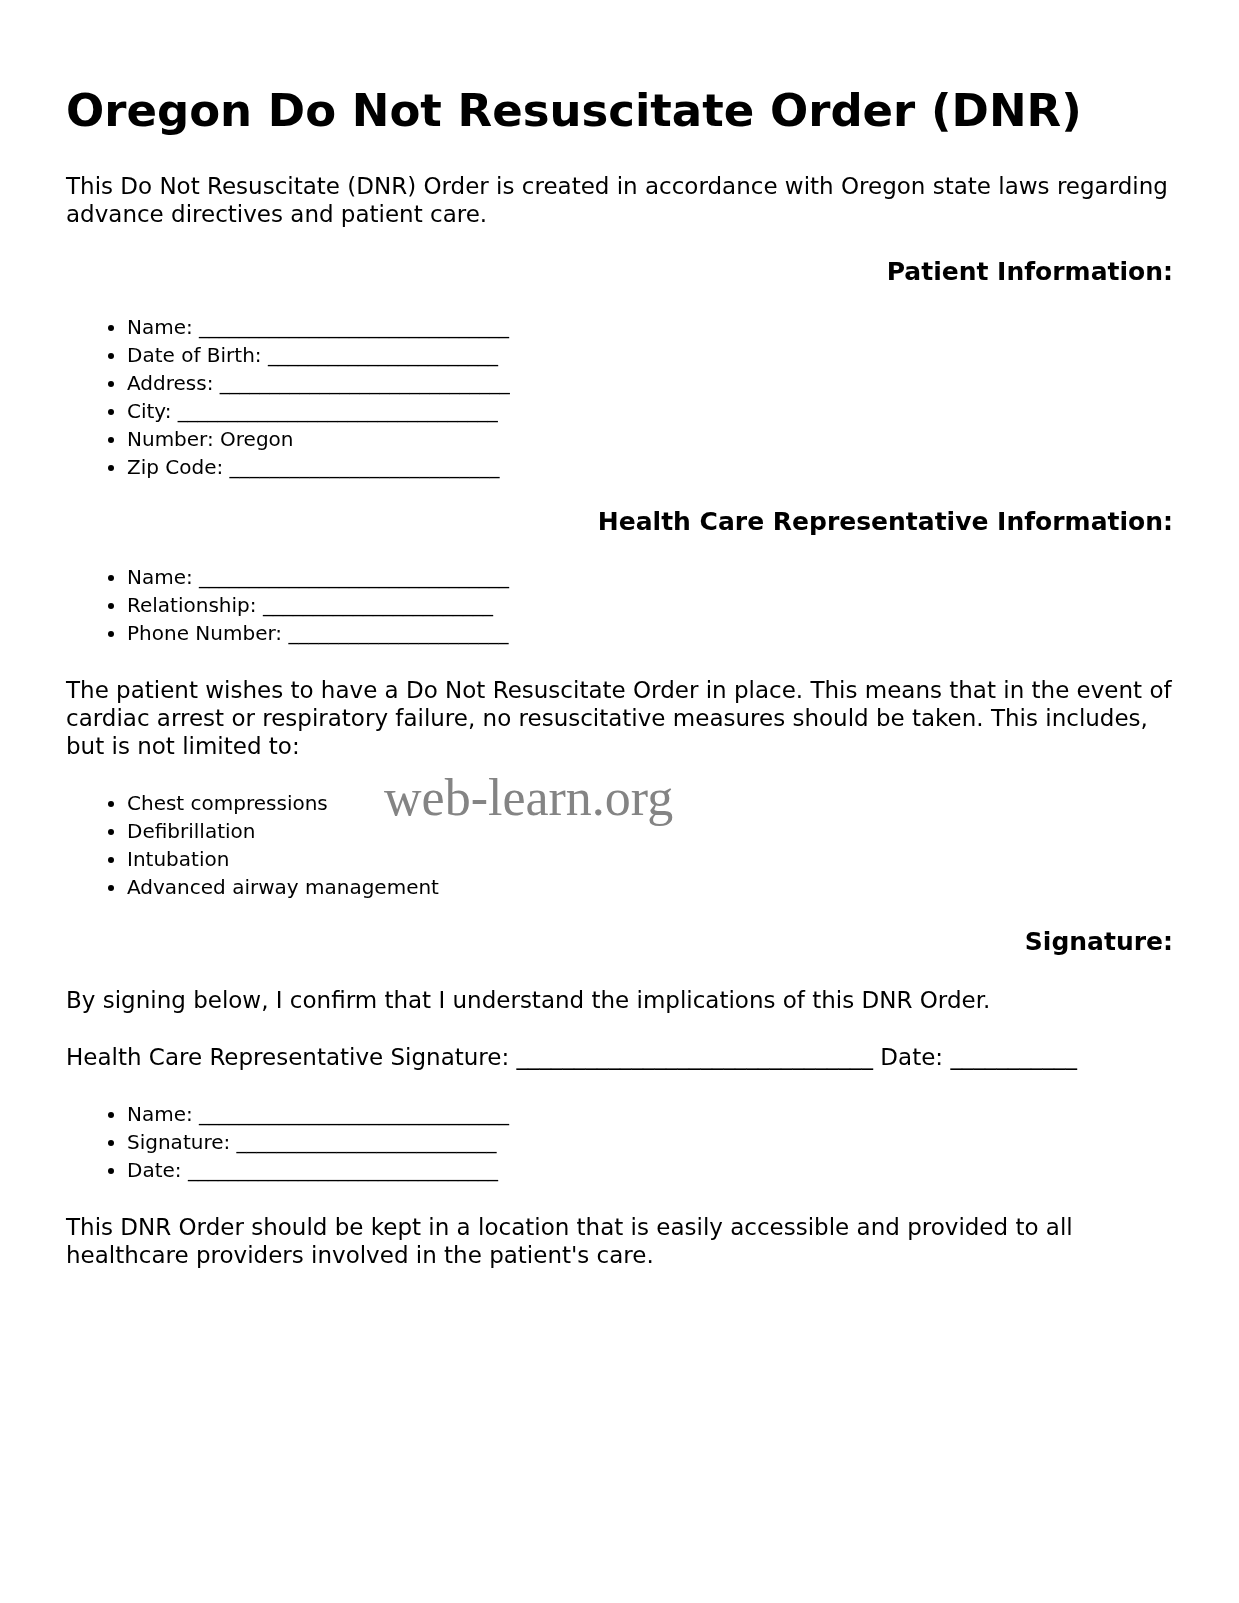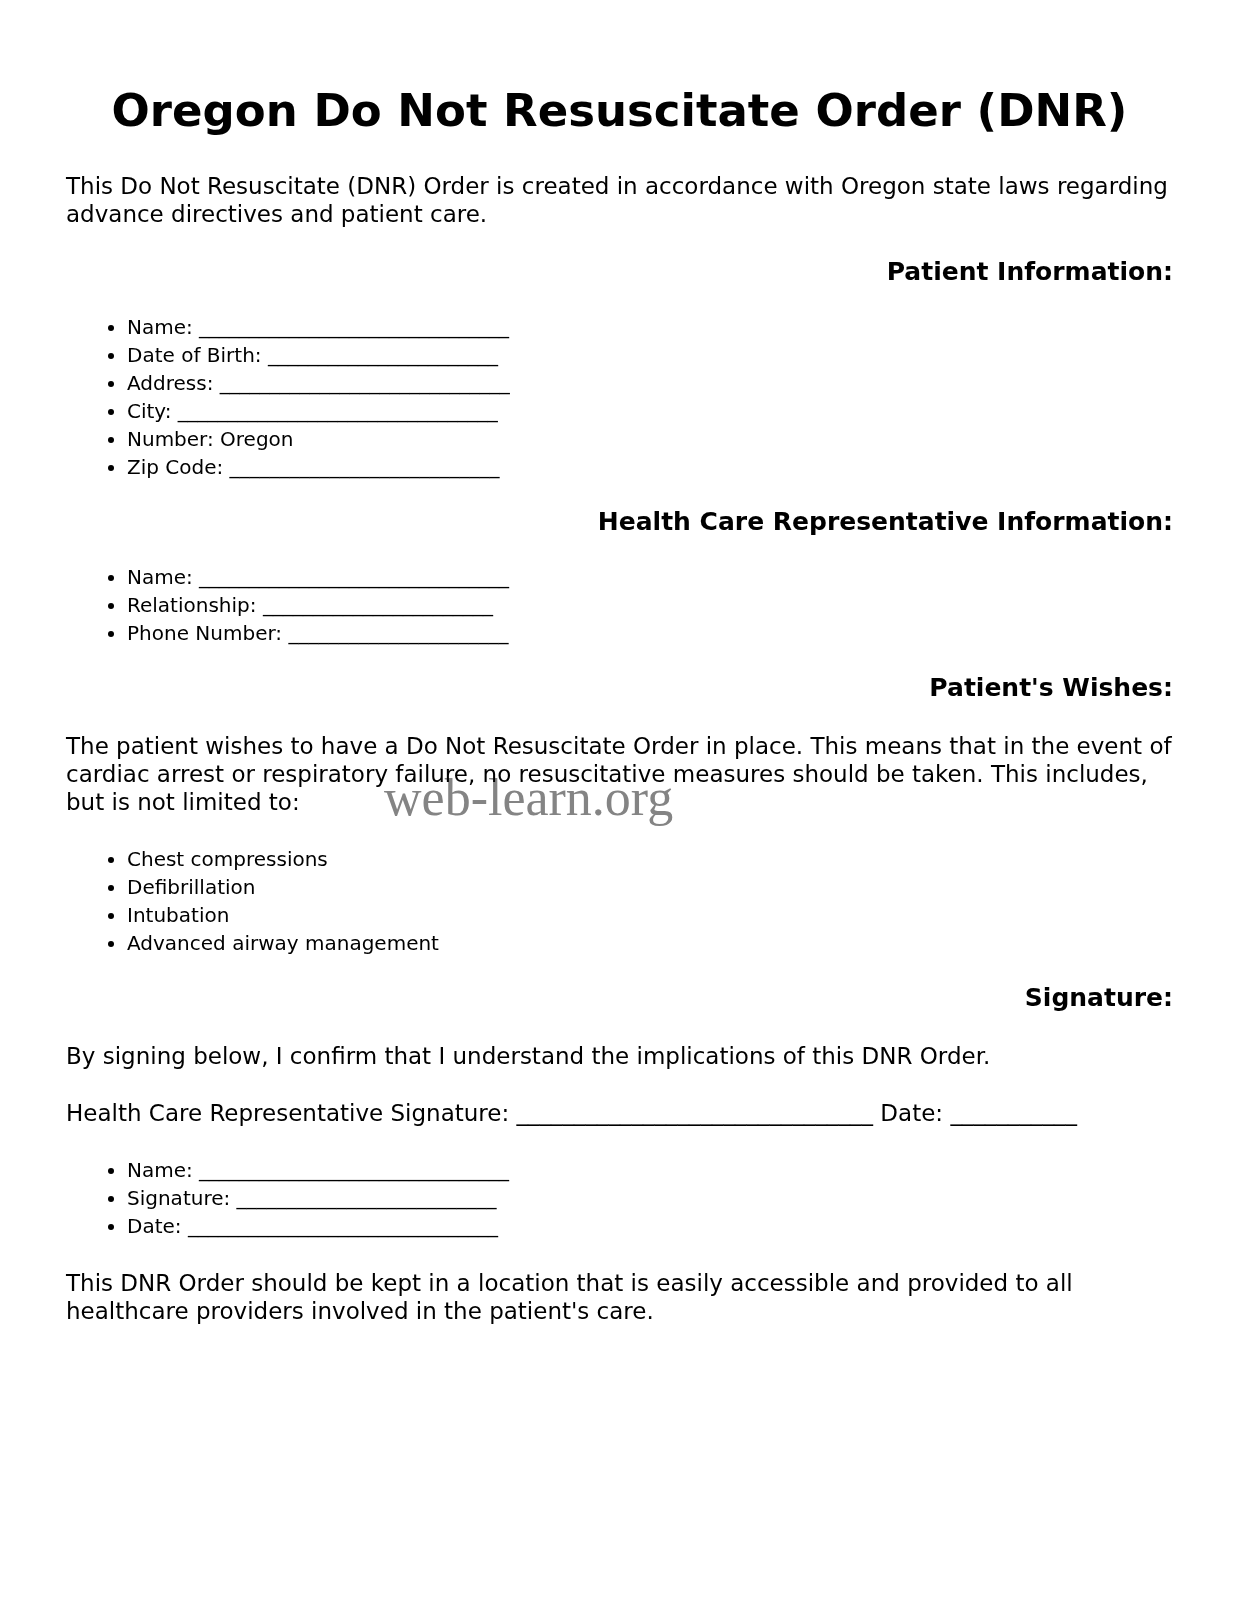--- a/index.html
+++ b/index.html
@@ -23,21 +23,20 @@
   }
   .content {
     position: relative;
     z-index: 1;
   }
   h1 {
     font-size: 45px;
     line-height: 54px;
     font-weight: bold;
     margin: 0 0 34px 0;
-    text-align: center;
   }
   h2 {
     font-size: 25px;
     line-height: 30px;
     font-weight: bold;
     margin: 26px 0;
     text-align: right;
   }
   p {
     font-size: 23px;
@@ -96,21 +95,20 @@
     </ul>
 
     <h2>Health Care Representative Information:</h2>
 
     <ul>
       <li><span>Name:</span> <span class="blank">_______________________________</span></li>
       <li><span>Relationship:</span> <span class="blank">_______________________</span></li>
       <li><span>Phone Number:</span> <span class="blank">______________________</span></li>
     </ul>
 
-    <h2>Patient's Wishes:</h2>
 
     <p>The patient wishes to have a Do Not Resuscitate Order in place. This means that in the event of cardiac arrest or respiratory failure, no resuscitative measures should be taken. This includes, but is not limited to:</p>
 
     <ul>
       <li>Chest compressions</li>
       <li>Defibrillation</li>
       <li>Intubation</li>
       <li>Advanced airway management</li>
     </ul>
 

